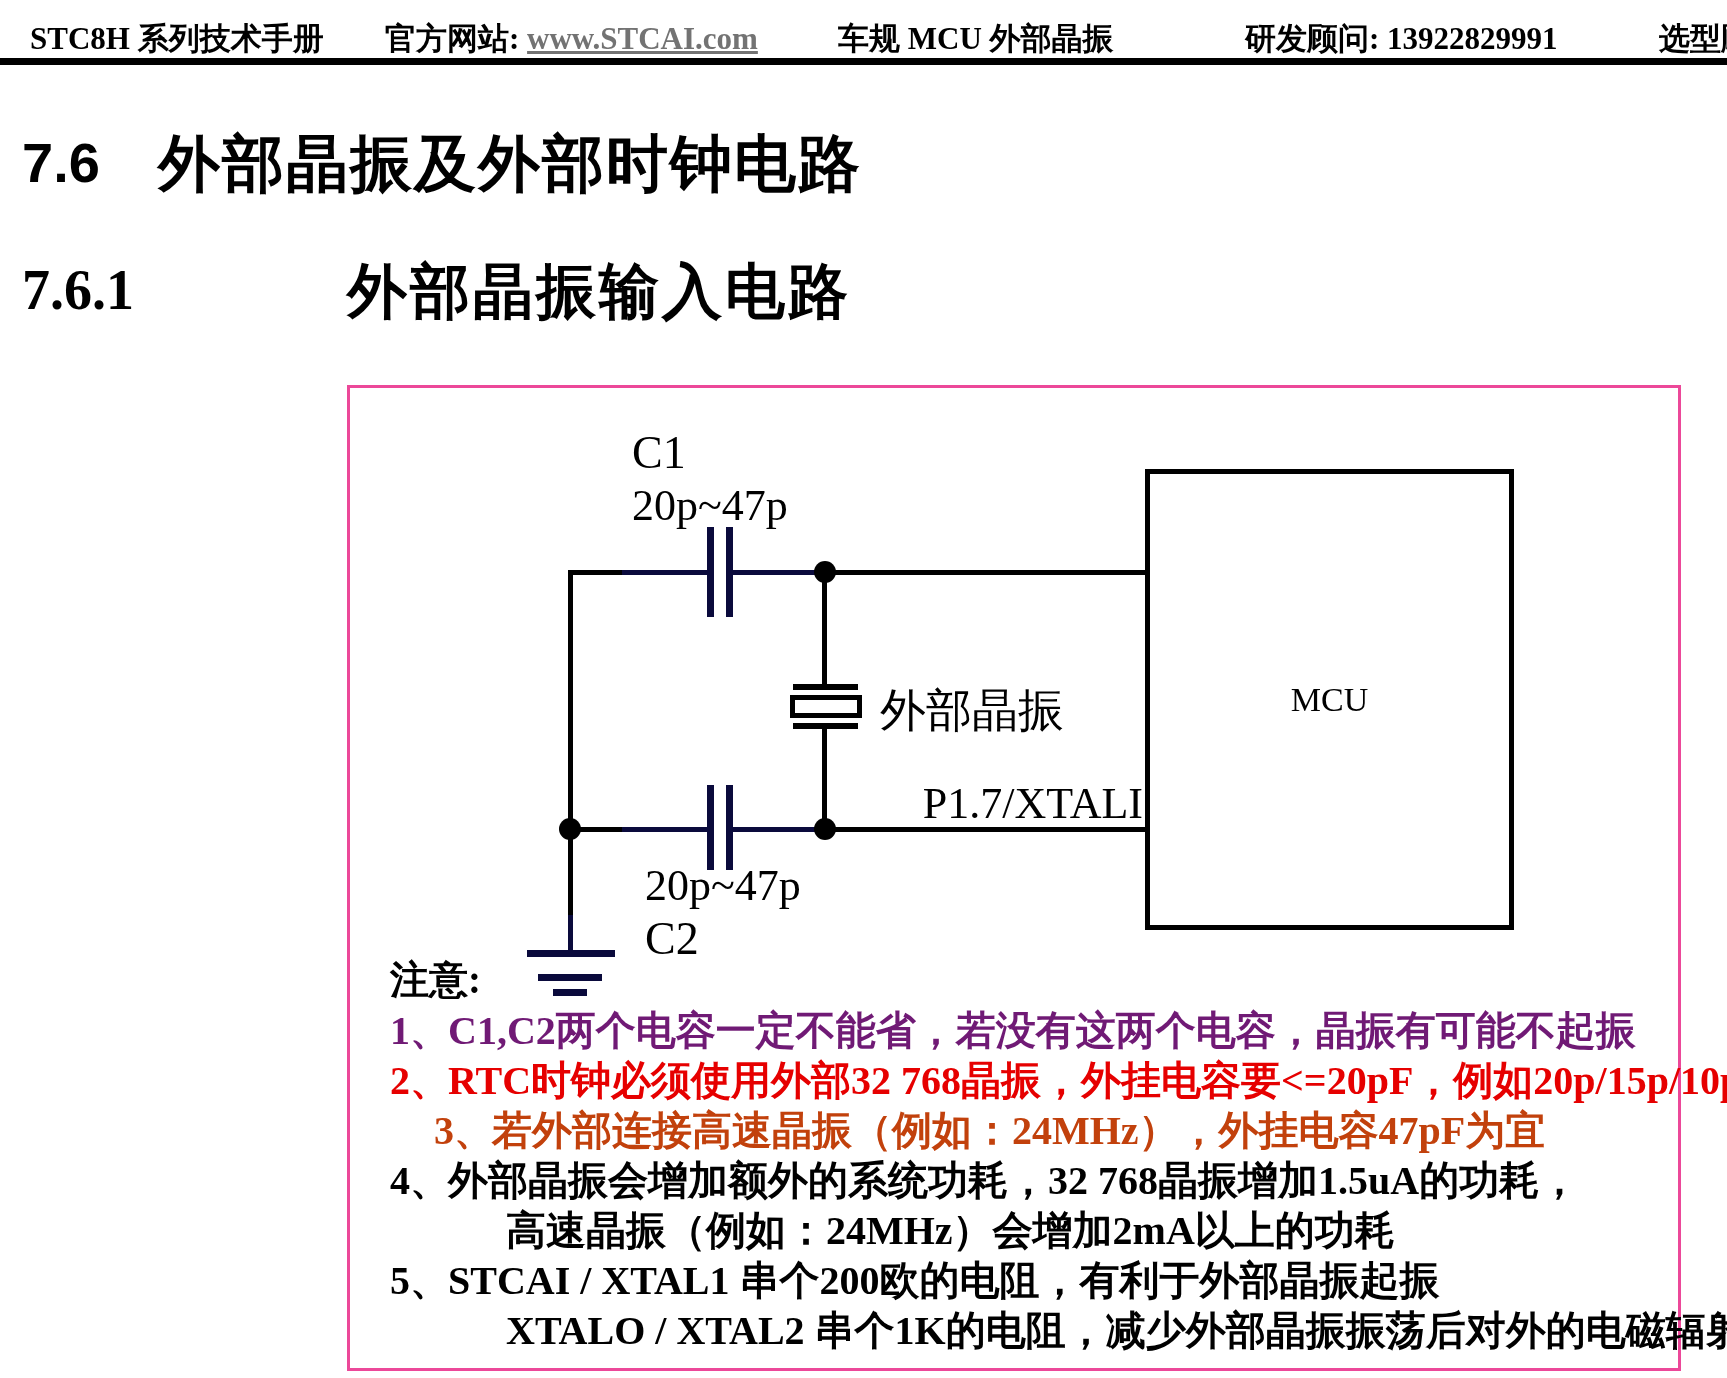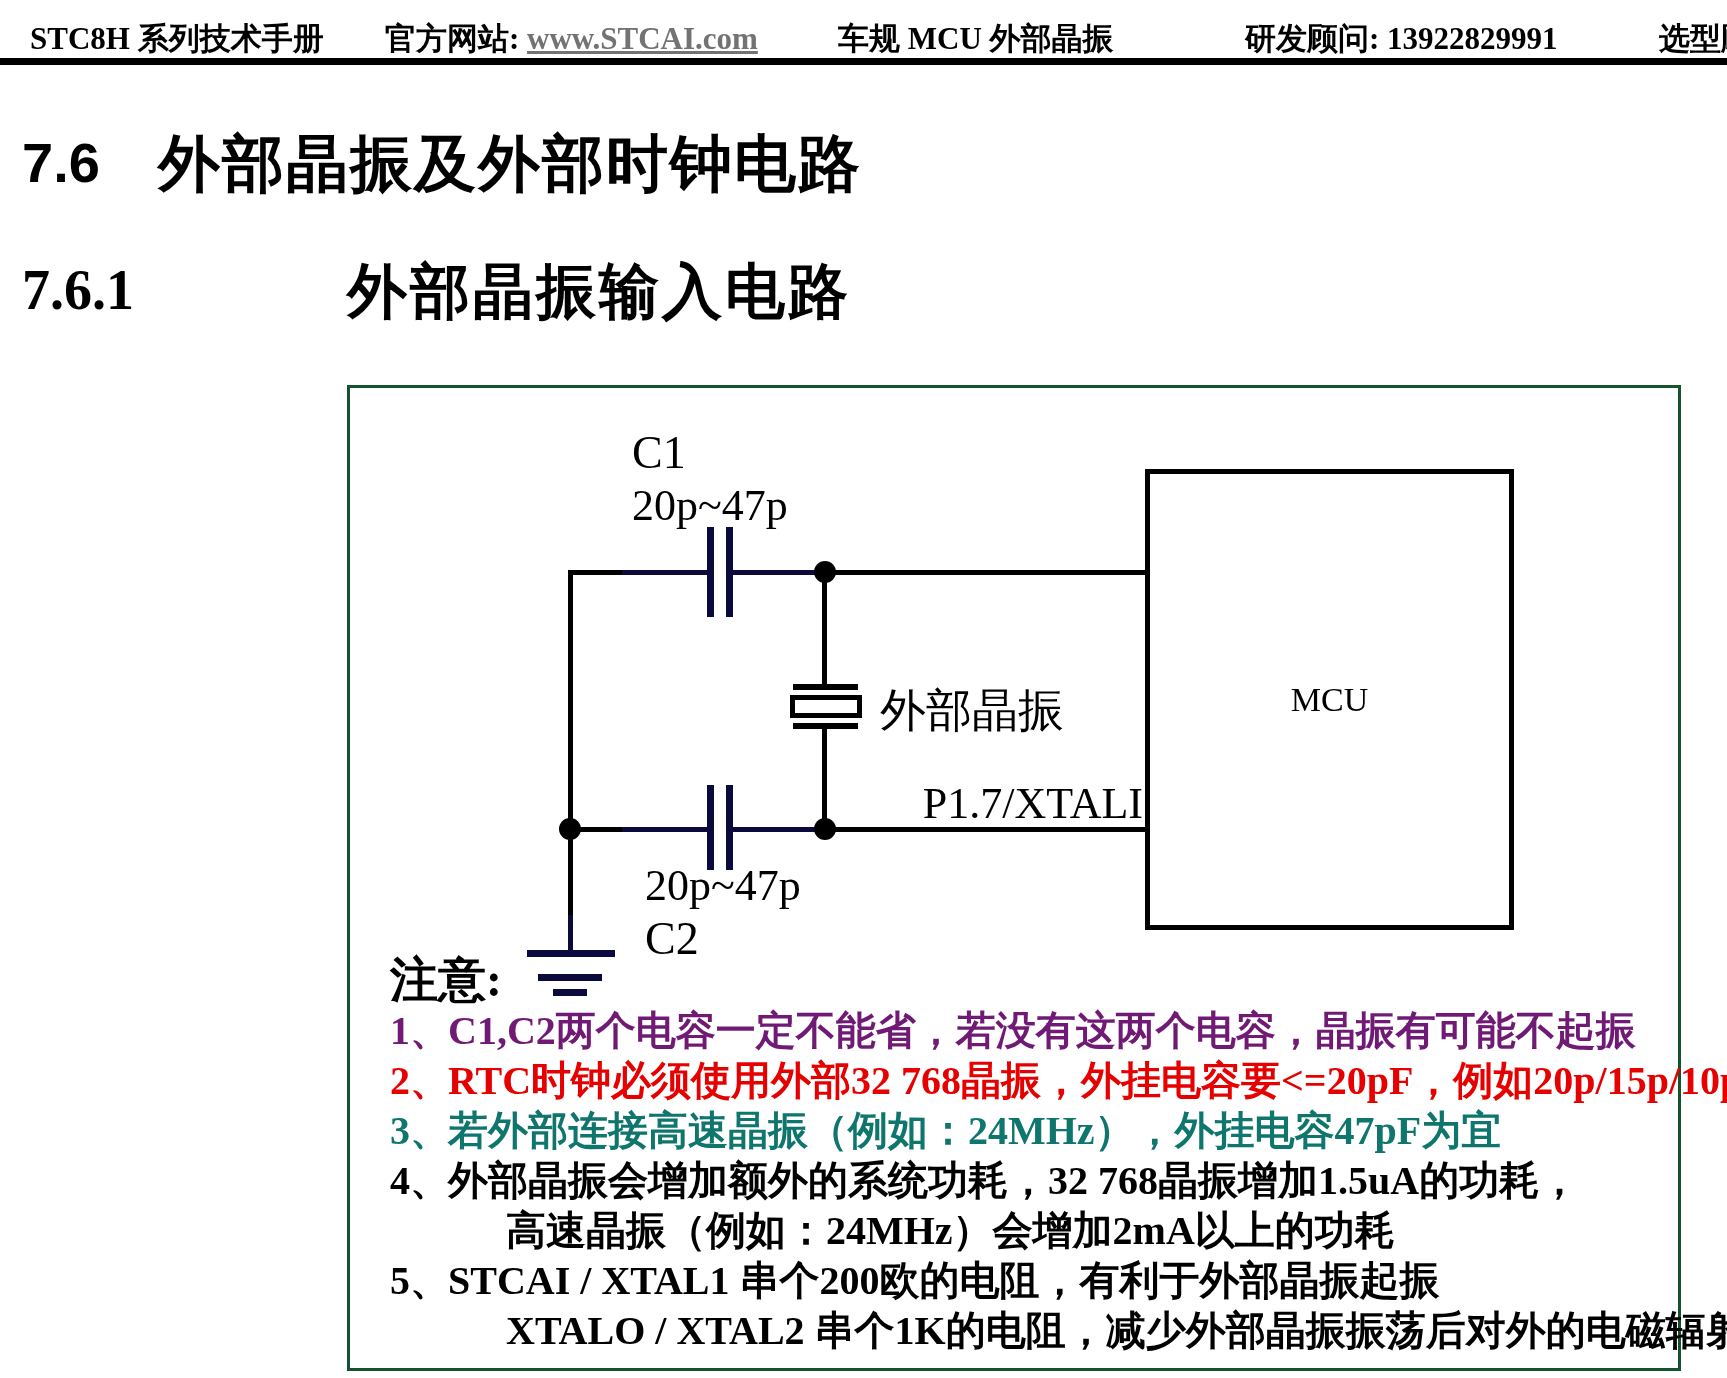--- a/index.html
+++ b/index.html
@@ -14,40 +14,40 @@
 
   
   .h1-num{left:22px;top:130px;font-size:56px;font-weight:bold;
           font-family:"Liberation Sans","DejaVu Sans",sans-serif;}
   .h1-title{left:158px;top:122px;font-size:62px;font-weight:bold;
           font-family:"Liberation Sans","DejaVu Sans",sans-serif;letter-spacing:2px;}
   .h2-num{left:22px;top:258px;font-size:56px;font-weight:bold;}
   .h2-title{left:347px;top:252px;font-size:60px;font-weight:bold;letter-spacing:3px;}
 
   
-  .frame{left:347px;top:385px;width:1334px;height:986px;border:3px solid #14532d;box-sizing:border-box;}
+  .frame{left:347px;top:385px;width:1334px;height:986px;border:3px solid #ec4899;box-sizing:border-box;}
 
   .wire{background:#000;}
   .wire-navy{background:#0a0a3c;}
   .dot{width:22px;height:22px;border-radius:50%;background:#000;}
   .cap-plate{width:7px;background:#0a0a3c;}
   .mcu-box{left:795px;top:81px;width:369px;height:461px;border:5px solid #000;box-sizing:border-box;
            display:flex;align-items:center;justify-content:center;}
   .mcu-label{font-size:34px;}
   .xtal-rect{left:440px;top:307px;width:72px;height:23px;border:5px solid #000;box-sizing:border-box;background:#fff;}
   .xtal-plate{left:443px;width:65px;height:6px;background:#000;}
   .gnd-bar{background:#0a0a3c;height:7px;}
 
   .dlabel{font-size:44px;white-space:nowrap;}
   .dlabel-lg{font-size:46px;white-space:nowrap;}
   .pin-label{width:250px;text-align:right;}
 
   
   .notes{left:40px;top:566px;width:1285px;}
-  .notes-heading{font-size:48px;font-weight:bold;line-height:52px;}
+  .notes-heading{font-size:39px;font-weight:bold;line-height:52px;}
   .note-row{font-size:40px;font-weight:bold;line-height:50px;white-space:nowrap;}
   .note-num{display:inline-block;width:58px;}
 </style>
 </head>
 <body>
 
 <div class="abs hdr-text" style="left:30px;">STC8H 系列技术手册</div>
 <div class="abs hdr-text" style="left:385px;"><span>官方网站: </span><span class="hdr-link">www.STCAI.com</span></div>
 <div class="abs hdr-text" style="left:838px;">车规 MCU 外部晶振</div>
 <div class="abs hdr-text" style="left:1245px;"><span>研发顾问: </span><span>13922829991</span></div>
@@ -103,19 +103,19 @@
   <div class="abs gnd-bar" style="left:203px;top:601px;width:34px;"></div>
 
   <div class="abs mcu-box">
     <span class="mcu-label">MCU</span>
   </div>
 
   <div class="abs notes">
     <div class="notes-heading">注意:</div>
     <div class="note-row" id="note-row-0" style="color: #701a75;"><span class="note-num">1、</span><span>C1,C2两个电容一定不能省，若没有这两个电容，晶振有可能不起振</span></div>
     <div class="note-row" id="note-row-1" style="color: rgb(230, 0, 0);"><span class="note-num">2、</span><span>RTC时钟必须使用外部32 768晶振，外挂电容要&lt;=20pF，例如20p/15p/10p</span></div>
-    <div class="note-row" id="note-row-2" style="color: #0f766e;"><span class="note-num">3、</span><span>若外部连接高速晶振（例如：24MHz），外挂电容47pF为宜</span></div>
+    <div class="note-row" id="note-row-2" style="color: #c2410c; margin-left: 44px;"><span class="note-num">3、</span><span>若外部连接高速晶振（例如：24MHz），外挂电容47pF为宜</span></div>
     <div class="note-row" id="note-row-3" style="color: rgb(0, 0, 0);"><span class="note-num">4、</span><span>外部晶振会增加额外的系统功耗，32 768晶振增加1.5uA的功耗，</span></div>
     <div class="note-row" id="note-row-4" style="color: rgb(0, 0, 0); padding-left: 58px;"><span class="note-num"></span><span>高速晶振（例如：24MHz）会增加2mA以上的功耗</span></div>
     <div class="note-row" id="note-row-5" style="color: rgb(0, 0, 0);"><span class="note-num">5、</span><span>STCAI / XTAL1 串个200欧的电阻，有利于外部晶振起振</span></div>
     <div class="note-row" id="note-row-6" style="color: rgb(0, 0, 0); padding-left: 58px;"><span class="note-num"></span><span>XTALO / XTAL2 串个1K的电阻，减少外部晶振振荡后对外的电磁辐射</span></div>
   </div>
 </div>
 
 </body></html>

